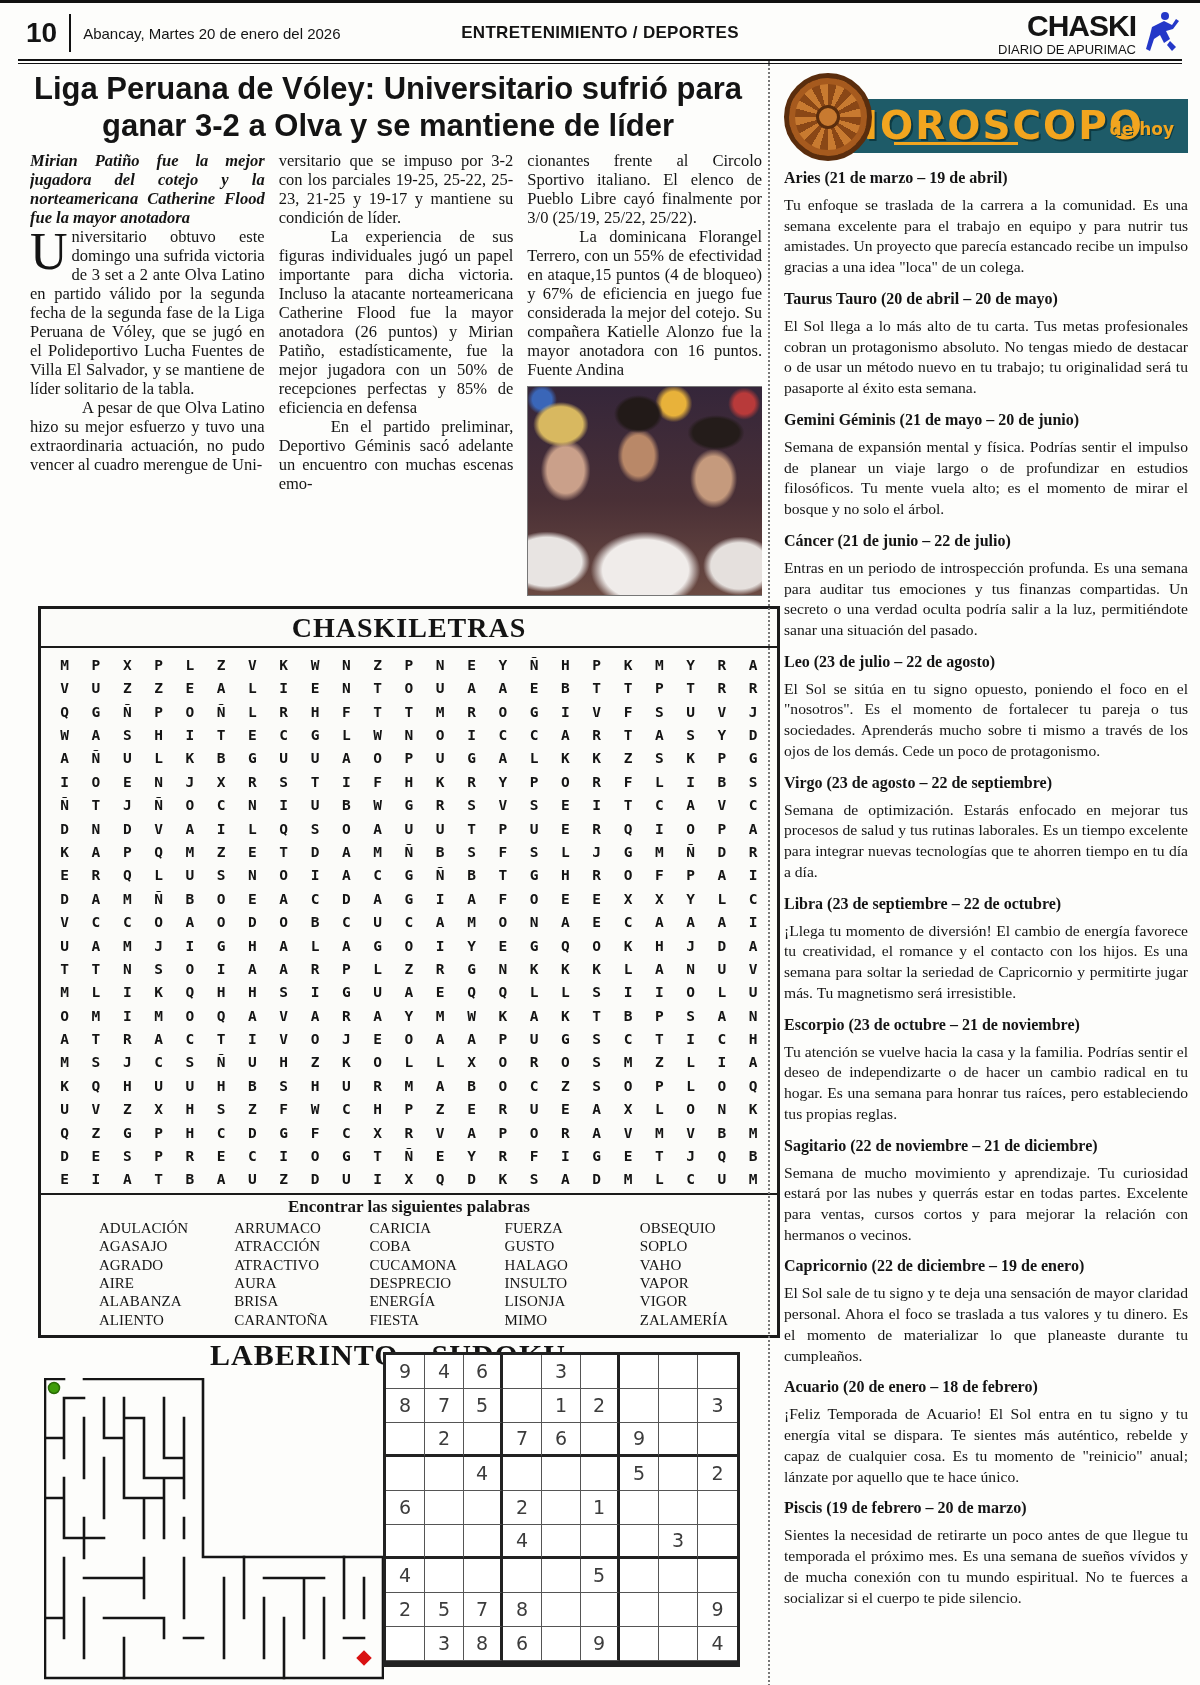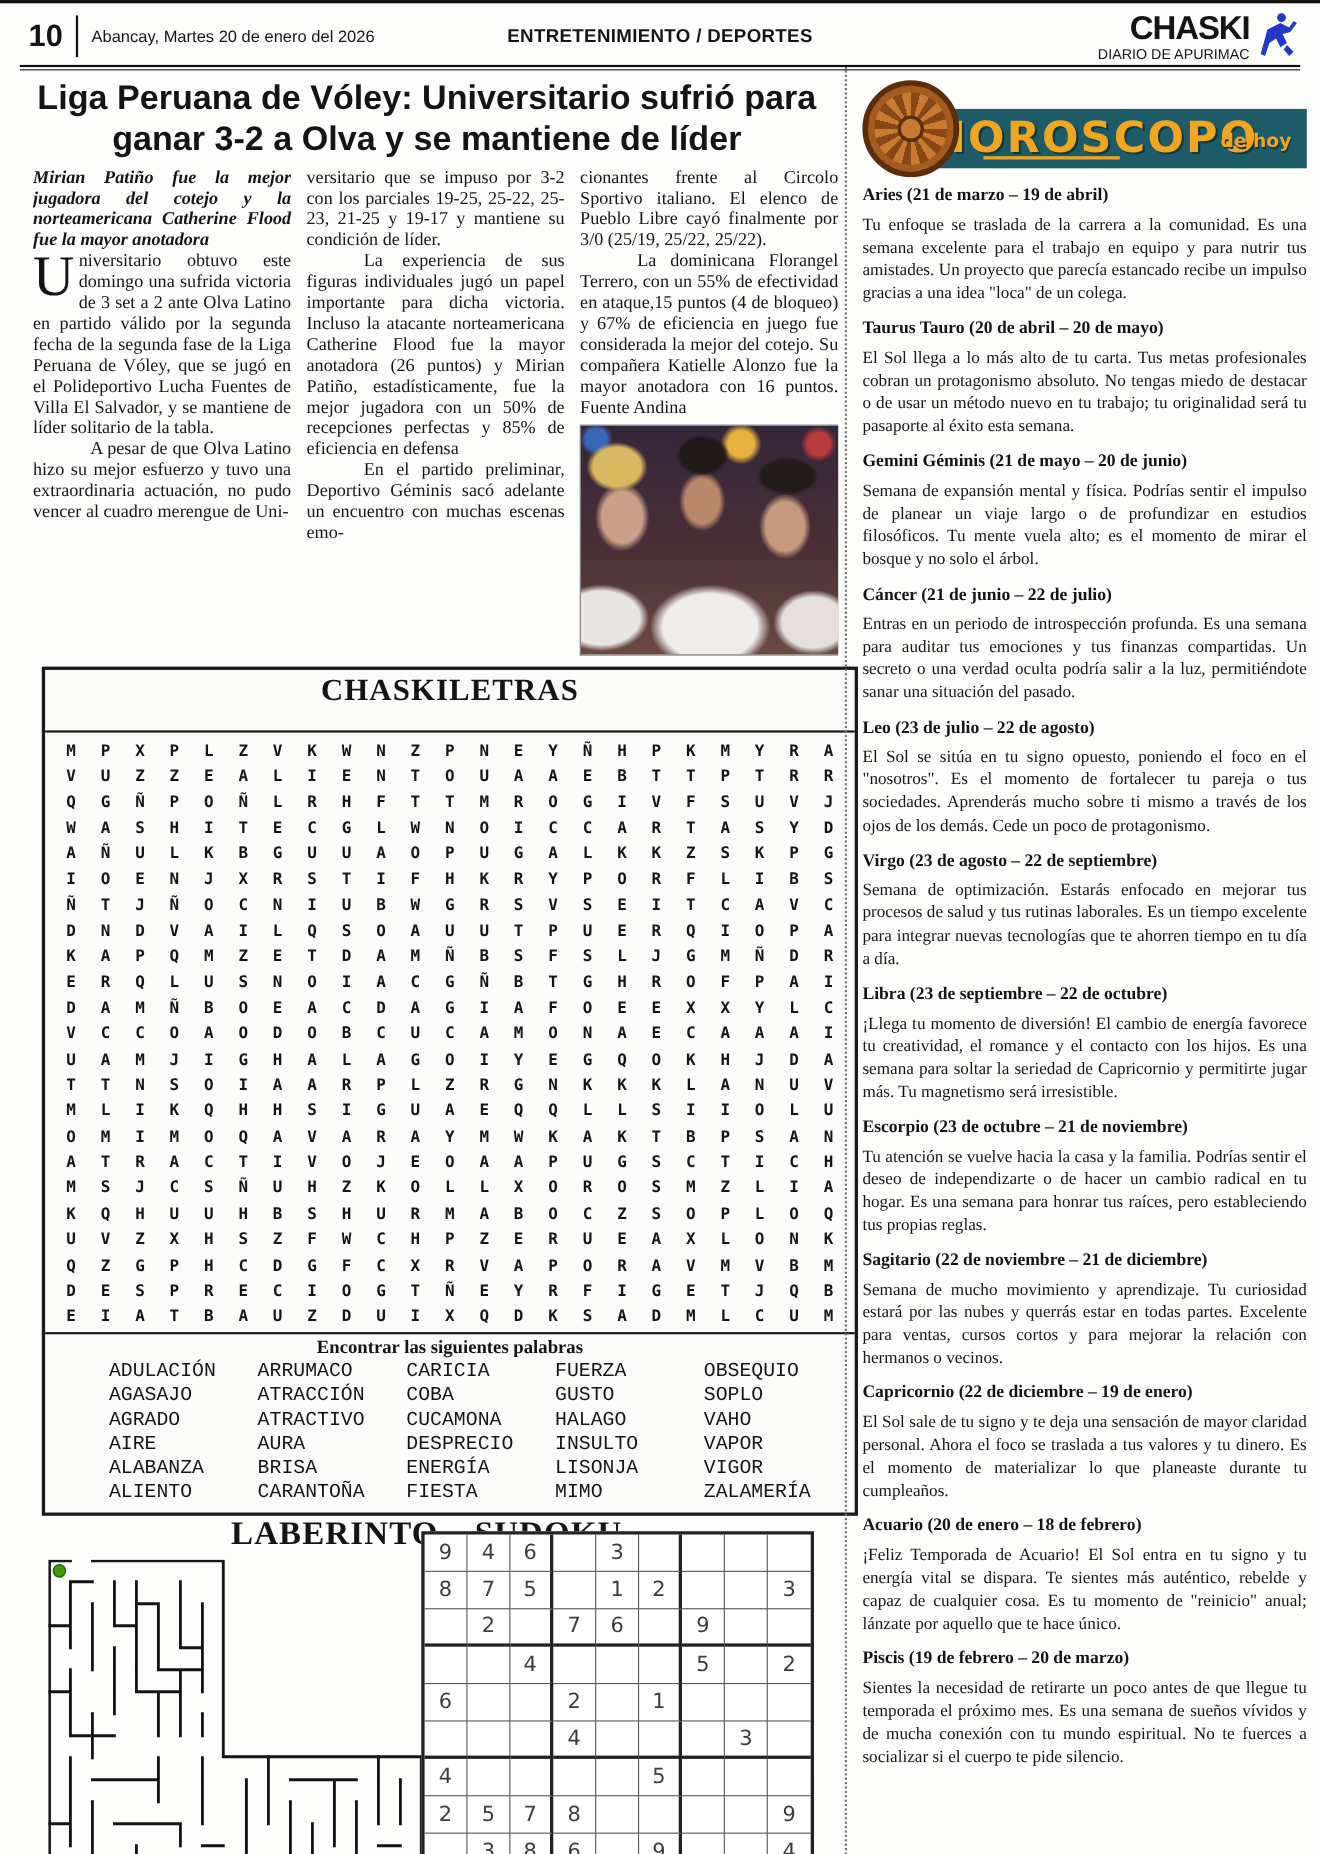--- a/index.html
+++ b/index.html
@@ -43,28 +43,28 @@
       radial-gradient(38px 48px at 79% 44%, #c59a7d 0 46%, transparent 62%),
       radial-gradient(60px 42px at 8% 84%, #e8e4e2 0 58%, transparent 72%),
       radial-gradient(74px 52px at 50% 88%, #f0ecea 0 58%, transparent 74%),
       radial-gradient(52px 42px at 90% 86%, #e5e0dd 0 55%, transparent 70%),
       radial-gradient(30px 30px at 62% 8%, #e8b23a 0 40%, transparent 62%),
       radial-gradient(24px 24px at 6% 6%, #3a66b8 0 40%, transparent 62%),
       radial-gradient(26px 26px at 92% 8%, #b83a3a 0 40%, transparent 62%),
       linear-gradient(180deg,#35263a 0%,#4a3036 55%,#6b4a42 100%);}
   
   .ws-box{margin:8px 18px 0 38px;width:742px;border:3px solid #1a1a1a;background:#fbfbf9;box-sizing:border-box;}
-  .ws-title{font-weight:bold;font-size:28px;text-align:center;letter-spacing:1px;padding:3px 0 20px 0;
+  .ws-title{font-weight:bold;font-size:28px;text-align:center;letter-spacing:1px;padding:3px 0 2px 0;
             border-bottom:2px solid #1a1a1a;}
   .ws-grid{padding:5px 8px 2px 8px;}
   .ws-row{display:flex;}
   .ws-cell{width:31.3px;height:23.4px;display:flex;align-items:center;justify-content:center;
            font-family:"DejaVu Sans Mono",monospace;font-weight:bold;font-size:14.5px;}
   .ws-findbar{border-top:2px solid #1a1a1a;font-weight:bold;font-size:17px;text-align:center;padding:2px 0;}
-  .ws-words{display:flex;padding:0 10px 6px 58px;gap:8px;font-size:18px;line-height:1.22;font-family:Liberation Mono, monospace;}
+  .ws-words{display:flex;padding:0 10px 6px 58px;gap:8px;font-size:15px;line-height:1.22;}
   .ws-wordcol{flex:1;}
   
   .puzzles{position:relative;height:348px;margin-left:30px;}
   .puzzles-title{position:absolute;top:0;left:0;width:716px;text-align:center;
                  font-weight:bold;font-size:30px;letter-spacing:1px;}
   .maze-wrap{position:absolute;left:14px;top:40px;}
   .sudoku{position:absolute;right:28px;top:14px;display:grid;
           grid-template-columns:repeat(9,39px);grid-auto-rows:34px;
           border:3px solid #222;border-bottom-width:6px;background:#fff;}
   .sd-cell{border-right:1px solid #555;border-bottom:1px solid #555;

